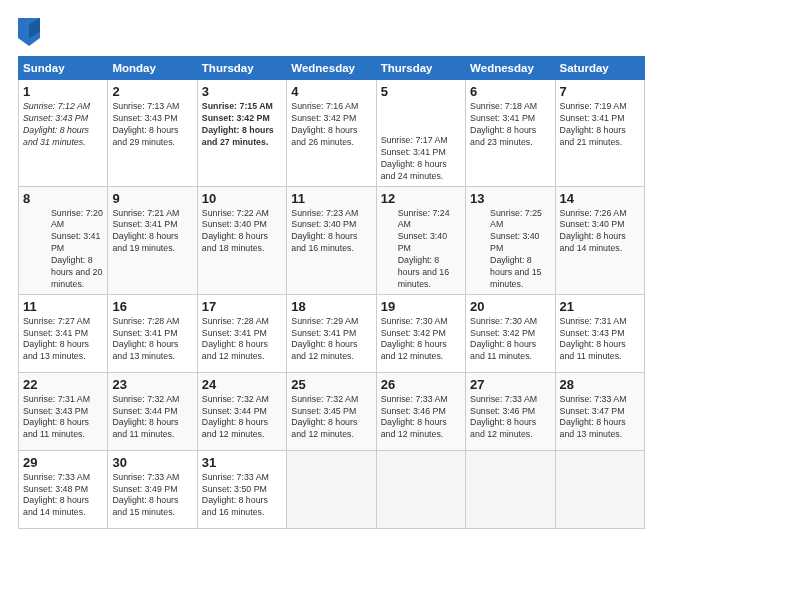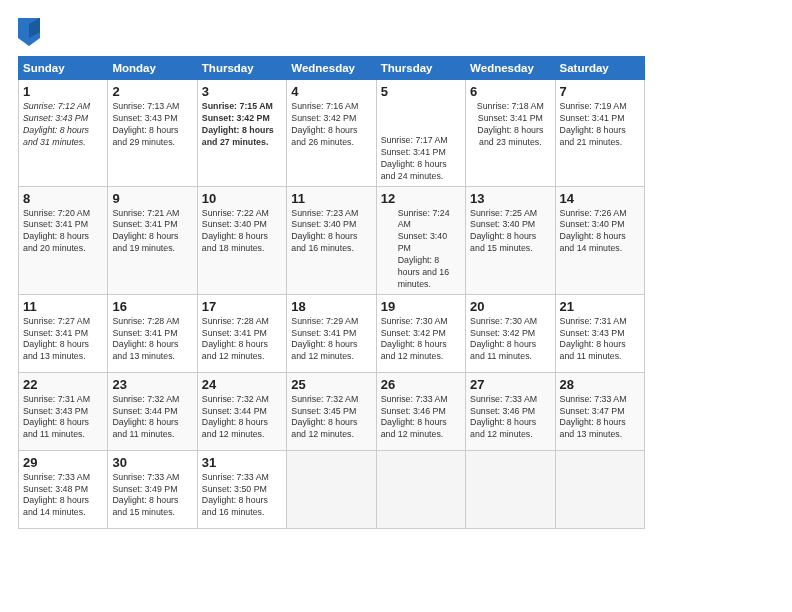--- a/index.html
+++ b/index.html
@@ -162,35 +162,35 @@
 Daylight: 8 hours and 26 minutes.</div>
           </td>
           <td>
             <span class="day-num">5</span>
             <div class="cell-text" style="white-space: pre-line; margin-top: 36px;">Sunrise: 7:17 AM
 Sunset: 3:41 PM
 Daylight: 8 hours and 24 minutes.</div>
           </td>
           <td>
             <span class="day-num">6</span>
-            <div class="cell-text" style="white-space: pre-line; text-align: center;">Sunrise: 7:18 AM
+            <div class="cell-text" style="white-space: pre-line;">Sunrise: 7:18 AM
 Sunset: 3:41 PM
 Daylight: 8 hours and 23 minutes.</div>
           </td>
           <td>
             <span class="day-num">7</span>
             <div class="cell-text" style="white-space: pre-line;">Sunrise: 7:19 AM
 Sunset: 3:41 PM
 Daylight: 8 hours and 21 minutes.</div>
           </td>
         </tr>
         <tr>
           <td>
             <span class="day-num">8</span>
-            <div class="cell-text" style="white-space: pre-line;">Sunrise: 7:20 AM
+            <div class="cell-text" style="white-space: pre-line; margin-left: 28px;">Sunrise: 7:20 AM
 Sunset: 3:41 PM
 Daylight: 8 hours and 20 minutes.</div>
           </td>
           <td>
             <span class="day-num">9</span>
             <div class="cell-text" style="white-space: pre-line;">Sunrise: 7:21 AM
 Sunset: 3:41 PM
 Daylight: 8 hours and 19 minutes.</div>
           </td>
           <td>
@@ -206,21 +206,21 @@
 Daylight: 8 hours and 16 minutes.</div>
           </td>
           <td>
             <span class="day-num">12</span>
             <div class="cell-text" style="white-space: pre-line; margin-left: 17px;">Sunrise: 7:24 AM
 Sunset: 3:40 PM
 Daylight: 8 hours and 16 minutes.</div>
           </td>
           <td>
             <span class="day-num">13</span>
-            <div class="cell-text" style="white-space: pre-line;">Sunrise: 7:25 AM
+            <div class="cell-text" style="white-space: pre-line; margin-left: 20px;">Sunrise: 7:25 AM
 Sunset: 3:40 PM
 Daylight: 8 hours and 15 minutes.</div>
           </td>
           <td>
             <span class="day-num">14</span>
             <div class="cell-text" style="white-space: pre-line;">Sunrise: 7:26 AM
 Sunset: 3:40 PM
 Daylight: 8 hours and 14 minutes.</div>
           </td>
         </tr>

